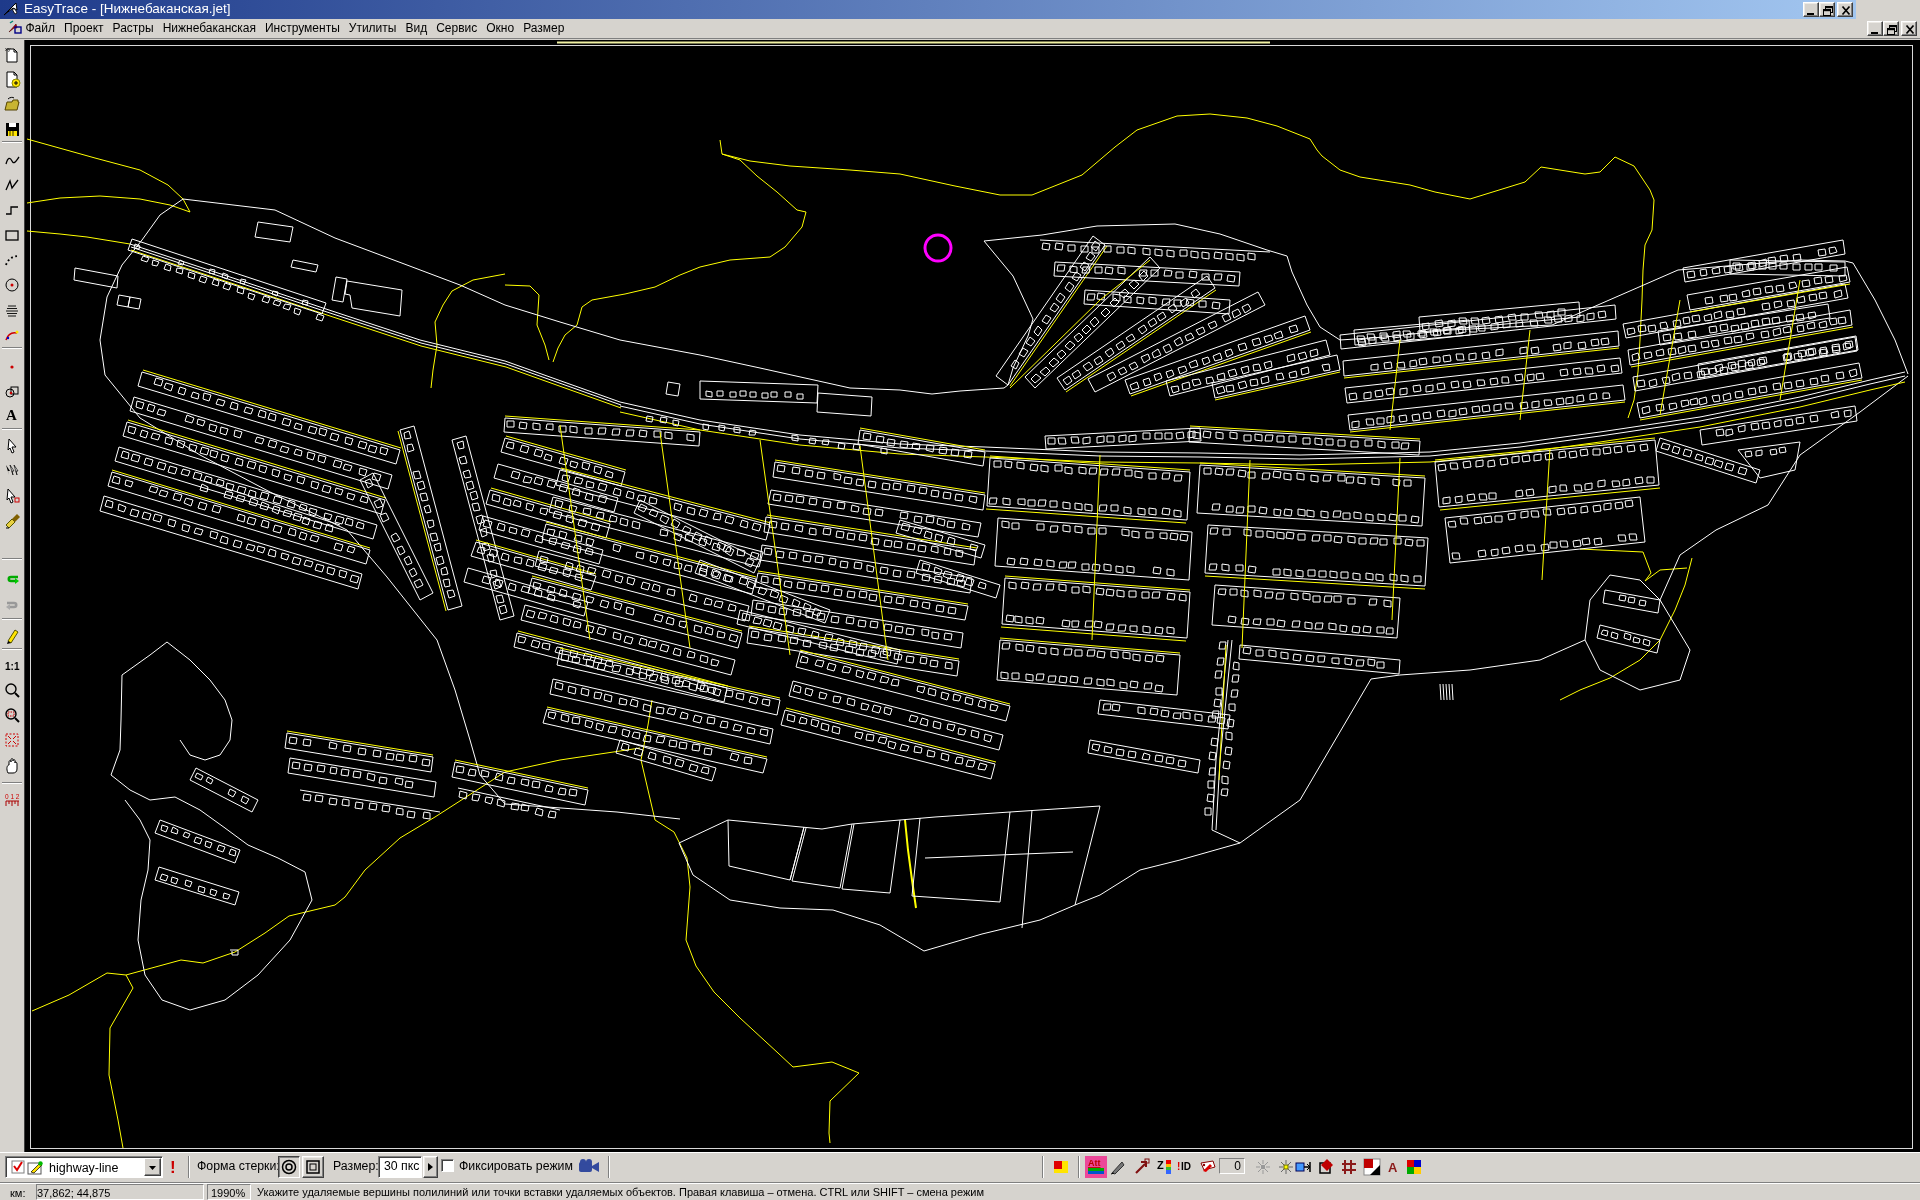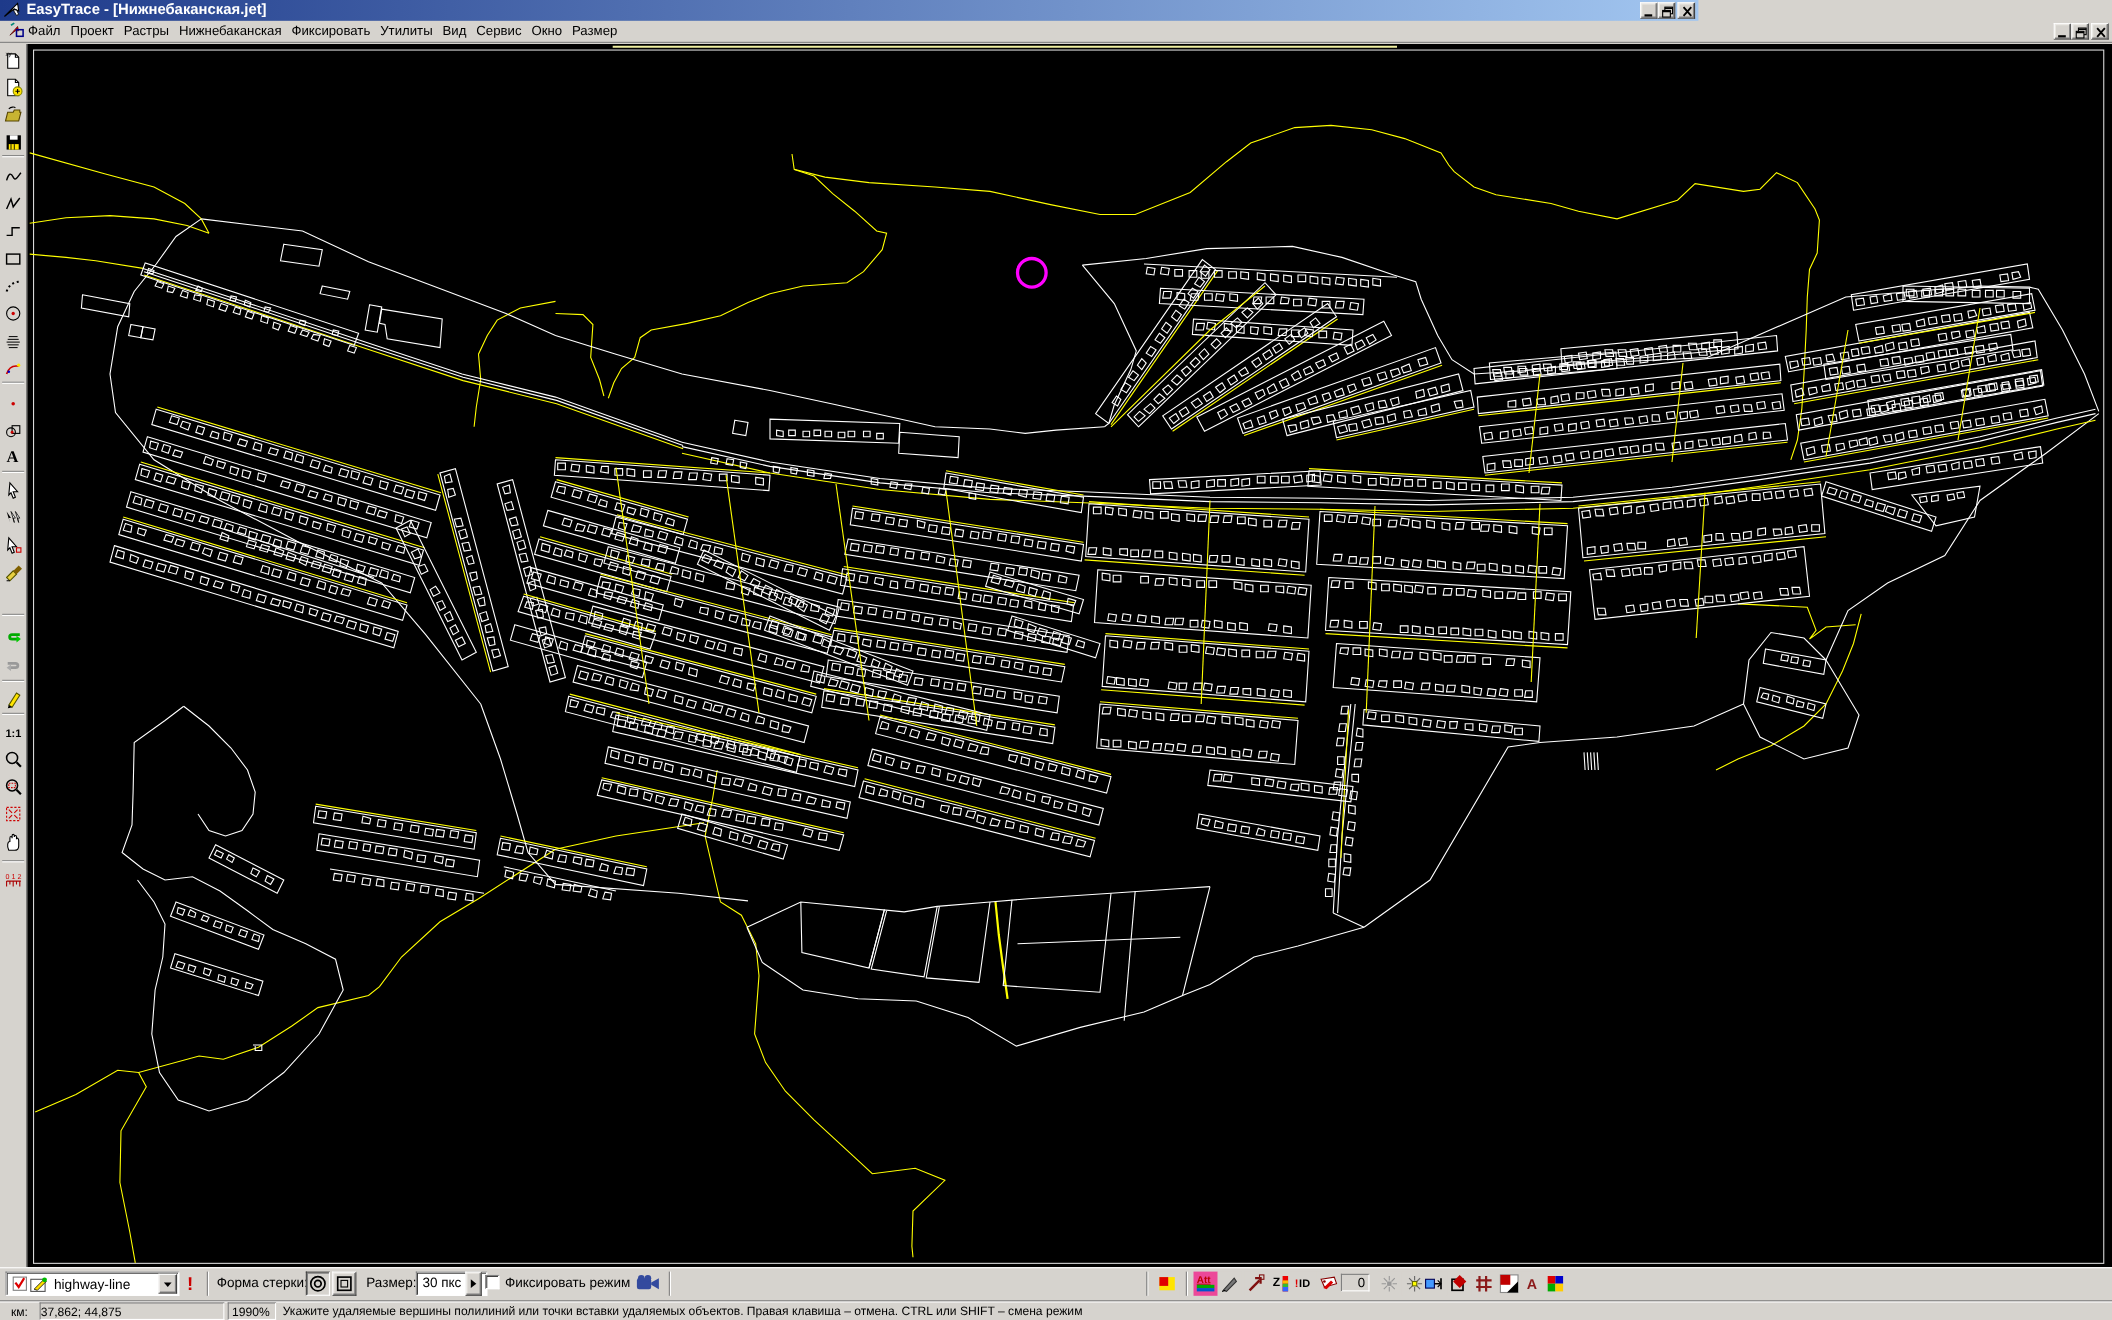--- a/index.html
+++ b/index.html
@@ -1,15 +1,15 @@
 <!DOCTYPE html>
 <html><head><meta charset="utf-8"><style>
 *{margin:0;padding:0;box-sizing:border-box}
 html,body{width:1920px;height:1200px;overflow:hidden;background:#d6d3ce;font-family:"Liberation Sans",sans-serif}
-#titlebar{position:absolute;left:0;top:0;width:1544px;height:19px;background:linear-gradient(to right,#1e3a8a,#a2c6f0);color:#fff;font-weight:bold;font-size:13.5px}
+#titlebar{position:absolute;left:0;top:0;width:1856px;height:19px;background:linear-gradient(to right,#1e3a8a,#a2c6f0);color:#fff;font-weight:normal;font-size:13.5px}
 #titletext{position:absolute;left:24px;top:1px}
 #titleicon{position:absolute;left:3px;top:1px;width:17px;height:16px}
 .wbtns{position:absolute;display:flex}
 .wbtn{width:16px;height:15px;background:#d6d3ce;border:1px solid;border-color:#fff #404040 #404040 #fff;box-shadow:inset -1px -1px 0 #808080,inset 1px 1px 0 #ece9e4;position:relative;margin-left:0px}
 .wbtn svg{position:absolute;left:1px;top:1px}
 #menubar{position:absolute;left:0;top:19px;width:1920px;height:19px;background:#d6d3ce;font-size:12px;color:#000}
 #menuitems{position:absolute;left:21px;top:2px;white-space:nowrap}
 #menuitems span{padding:1px 4.5px}
 #menuicon{position:absolute;left:7px;top:1px;width:16px;height:16px}
 #edgeline{position:absolute;left:0;top:38px;width:1920px;height:2px;background:#d6d3ce;border-top:1px solid #808080}
@@ -51,21 +51,21 @@
       </div>
   </div>
 </div>
 <div id="menubar">
   <svg id="menuicon" viewBox="0 0 16 16">
       <path d="M2 12 L9 4 L10 8 L7 8 Z" fill="#c00" stroke="#400" stroke-width="0.6"></path>
       <rect x="8" y="7" width="6" height="6" fill="none" stroke="#008" stroke-width="1.4"></rect>
       <path d="M3 3 L6 1" stroke="#087" stroke-width="1.5"></path>
     </svg>
   <span id="menuitems">
-  <span>Файл</span><span>Проект</span><span>Растры</span><span>Нижнебаканская</span><span>Фиксировать</span><span>Утилиты</span><span>Вид</span><span>Сервис</span><span>Окно</span><span>Размер</span>
+  <span>Файл</span><span>Проект</span><span>Растры</span><span>Нижнебаканская</span><span>Инструменты</span><span>Утилиты</span><span>Вид</span><span>Сервис</span><span>Окно</span><span>Размер</span>
   </span>
   <div class="wbtns" style="right:3px;top:2px">
     <div class="wbtn">
         <svg width="14" height="13">
           <rect x="2" y="9" width="7" height="2" fill="#000"></rect>
         </svg>
       </div>
     <div class="wbtn">
         <svg width="14" height="13">
           <rect x="4.5" y="2.5" width="7" height="6" fill="none" stroke="#000"></rect>
@@ -1906,21 +1906,21 @@
   <span style="position:absolute;left:197px;top:6px">Форма стерки:</span>
   <div class="btnp" style="left:278px;top:3px"><svg width="20" height="20">
         <circle cx="10" cy="10" r="6.5" stroke="#000" stroke-width="1.5" fill="none"></circle>
         <circle cx="10" cy="10" r="3" stroke="#000" stroke-width="1.5" fill="none"></circle>
       </svg></div>
   <div class="btn" style="left:302px;top:3px"><svg width="20" height="20">
         <rect x="4" y="4" width="12" height="12" stroke="#000" stroke-width="1.5" fill="none"></rect>
         <rect x="7" y="7" width="6" height="6" stroke="#000" stroke-width="1" fill="none"></rect>
       </svg></div>
   <span style="position:absolute;left:333px;top:6px">Размер:</span>
-  <div style="position:absolute;left:378px;top:3px;width:65px;height:22px;background:#fff;border:1px solid;border-color:#808080 #fff #fff #808080;box-shadow:inset 1px 1px 0 #404040">
+  <div style="position:absolute;left:378px;top:3px;width:44px;height:22px;background:#fff;border:1px solid;border-color:#808080 #fff #fff #808080;box-shadow:inset 1px 1px 0 #404040">
       <span style="position:absolute;left:5px;top:2px">30 пкс</span>
     </div>
   <div class="btn" style="left:423px;top:3px;width:15px"><svg width="13" height="20">
         <path d="M4 6 L9 10 L4 14 Z" fill="#000"></path>
       </svg></div>
   <div style="position:absolute;left:441px;top:6px;width:13px;height:13px;background:#fff;border:1px solid;border-color:#808080 #fff #fff #808080;box-shadow:inset 1px 1px 0 #404040"></div>
   <span style="position:absolute;left:459px;top:6px">Фиксировать режим</span>
   <svg width="24" height="18" style="position:absolute;left:578px;top:5px">
       <rect x="1" y="4" width="13" height="10" rx="2" fill="#334a9e"></rect>
       <path d="M14 8 L21 4 L21 14 L14 10 Z" fill="#334a9e"></path>

